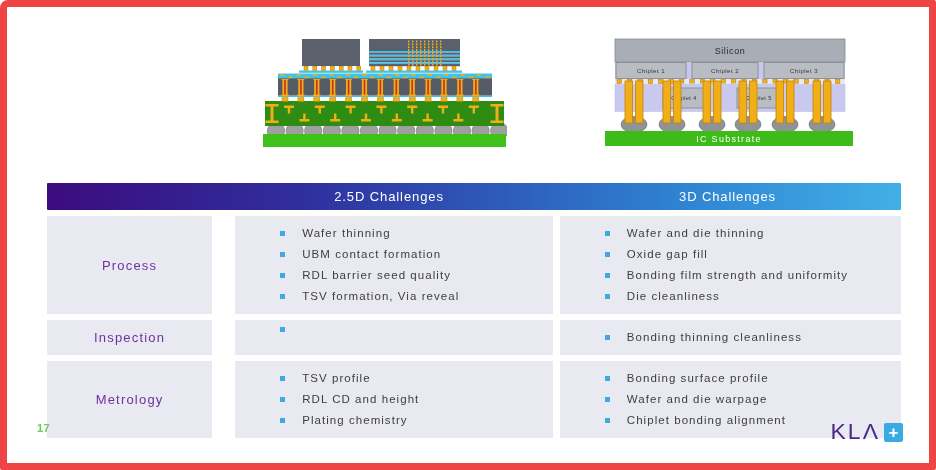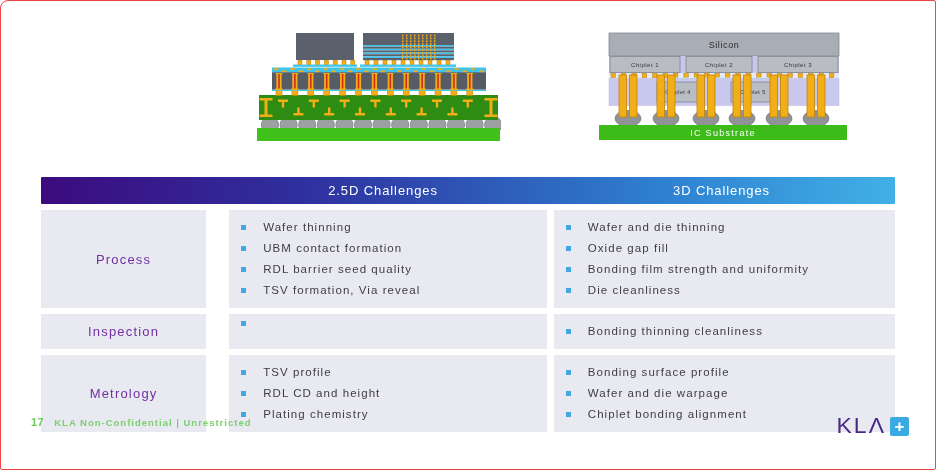--- a/index.html
+++ b/index.html
@@ -1,36 +1,36 @@
 <!DOCTYPE html>
 <html><head>
 <meta charset="utf-8">
 <style>
   html,body{margin:0;padding:0;background:#fff;font-family:"Liberation Sans",sans-serif;}
-  .slide{position:relative;width:936px;height:470px;background:#fff;border:1px solid #ef4444;
+  .slide{position:relative;width:936px;height:470px;background:#fff;border:7px solid #ef4444;
          border-radius:8px 2px 2px 2px;box-sizing:border-box;overflow:hidden;}
   .dia{position:absolute;}
   .dia-25d{left:255px;top:28px;}
   .dia-3d{left:598px;top:28px;}
   svg text{font-family:"Liberation Sans",sans-serif;}
 
   .ctable{position:absolute;left:40px;top:176px;width:854px;}
   .thead{display:flex;height:27px;border-radius:1px;
          background:linear-gradient(90deg,#3c0b7e 0%,#2f2f9e 30%,#2e7fd0 72%,#41b0e6 100%);}
   .thead .hc{display:flex;align-items:center;justify-content:center;color:#fff;
              font-size:13px;letter-spacing:.9px;}
   .hc0{width:177px;} .hc1{width:330px;} .hc2{width:347px;}
   .trow{display:flex;margin-top:6px;}
   .cell{background:#e9e9f2;}
   .lblc{width:168px;margin-right:23px;display:flex;align-items:center;justify-content:center;
         color:#7030a0;font-size:13px;letter-spacing:1.2px;}
   .c25{width:323px;margin-right:7px;}
   .c3d{width:347px;}
   .items{padding:7px 0 7px 0;}
-  .bitem{display:flex;align-items:center;line-height:21px;padding-left:12px;}
+  .bitem{display:flex;align-items:center;line-height:21px;padding-left:45px;}
   .bsq{width:5px;height:5px;background:#41a8e1;margin-right:17px;flex:none;}
   .btxt{font-size:11.5px;color:#404040;letter-spacing:1.05px;white-space:nowrap;}
 
   .footer{position:absolute;left:30px;top:415px;display:flex;align-items:baseline;color:#6ec95f;}
   .pgnum{font-size:11px;font-weight:bold;letter-spacing:.5px;margin-right:10px;}
   .clsf{font-size:9.5px;letter-spacing:1px;font-weight:bold;color:#7bd06c;}
 
   .logo{position:absolute;right:26px;top:412px;display:flex;align-items:center;}
   .logo-text{color:#4b2a85;font-size:23px;letter-spacing:2px;font-weight:400;
              transform:scaleY(.92);}
@@ -485,21 +485,20 @@
               <span class="bsq"></span>
               <span class="btxt">Chiplet bonding alignment</span>
             </div>
         </div>
       </div>
     </div>
   </div>
 
   <div class="footer">
     <span class="pgnum">17</span>
-    <span class="clsf">KLA Non-Confidential | Unrestricted</span>
   </div>
 
   <div class="logo">
     <span class="logo-text">KLΛ</span>
     <span class="logo-plus">+</span>
   </div>
 
 </div>
 
 </body></html>

